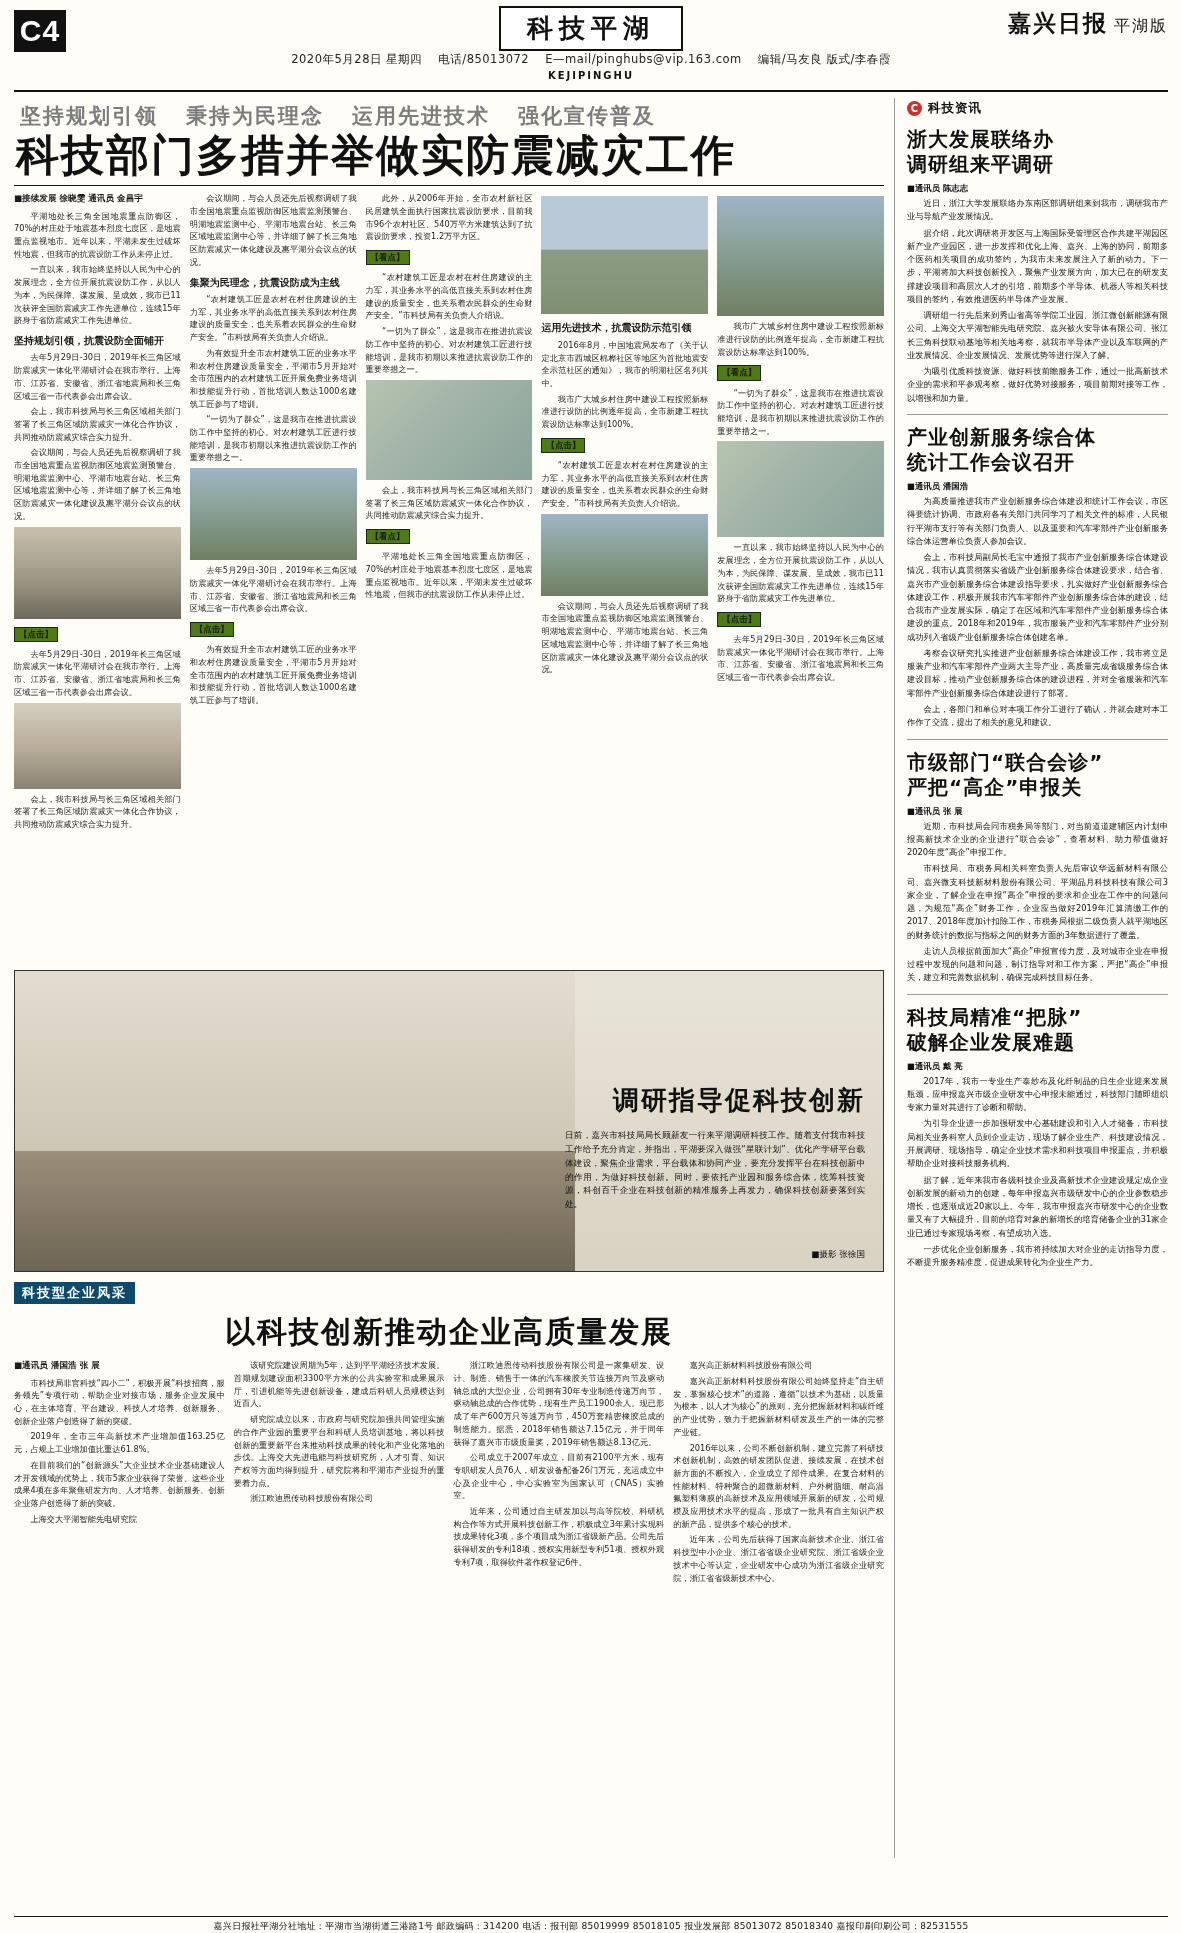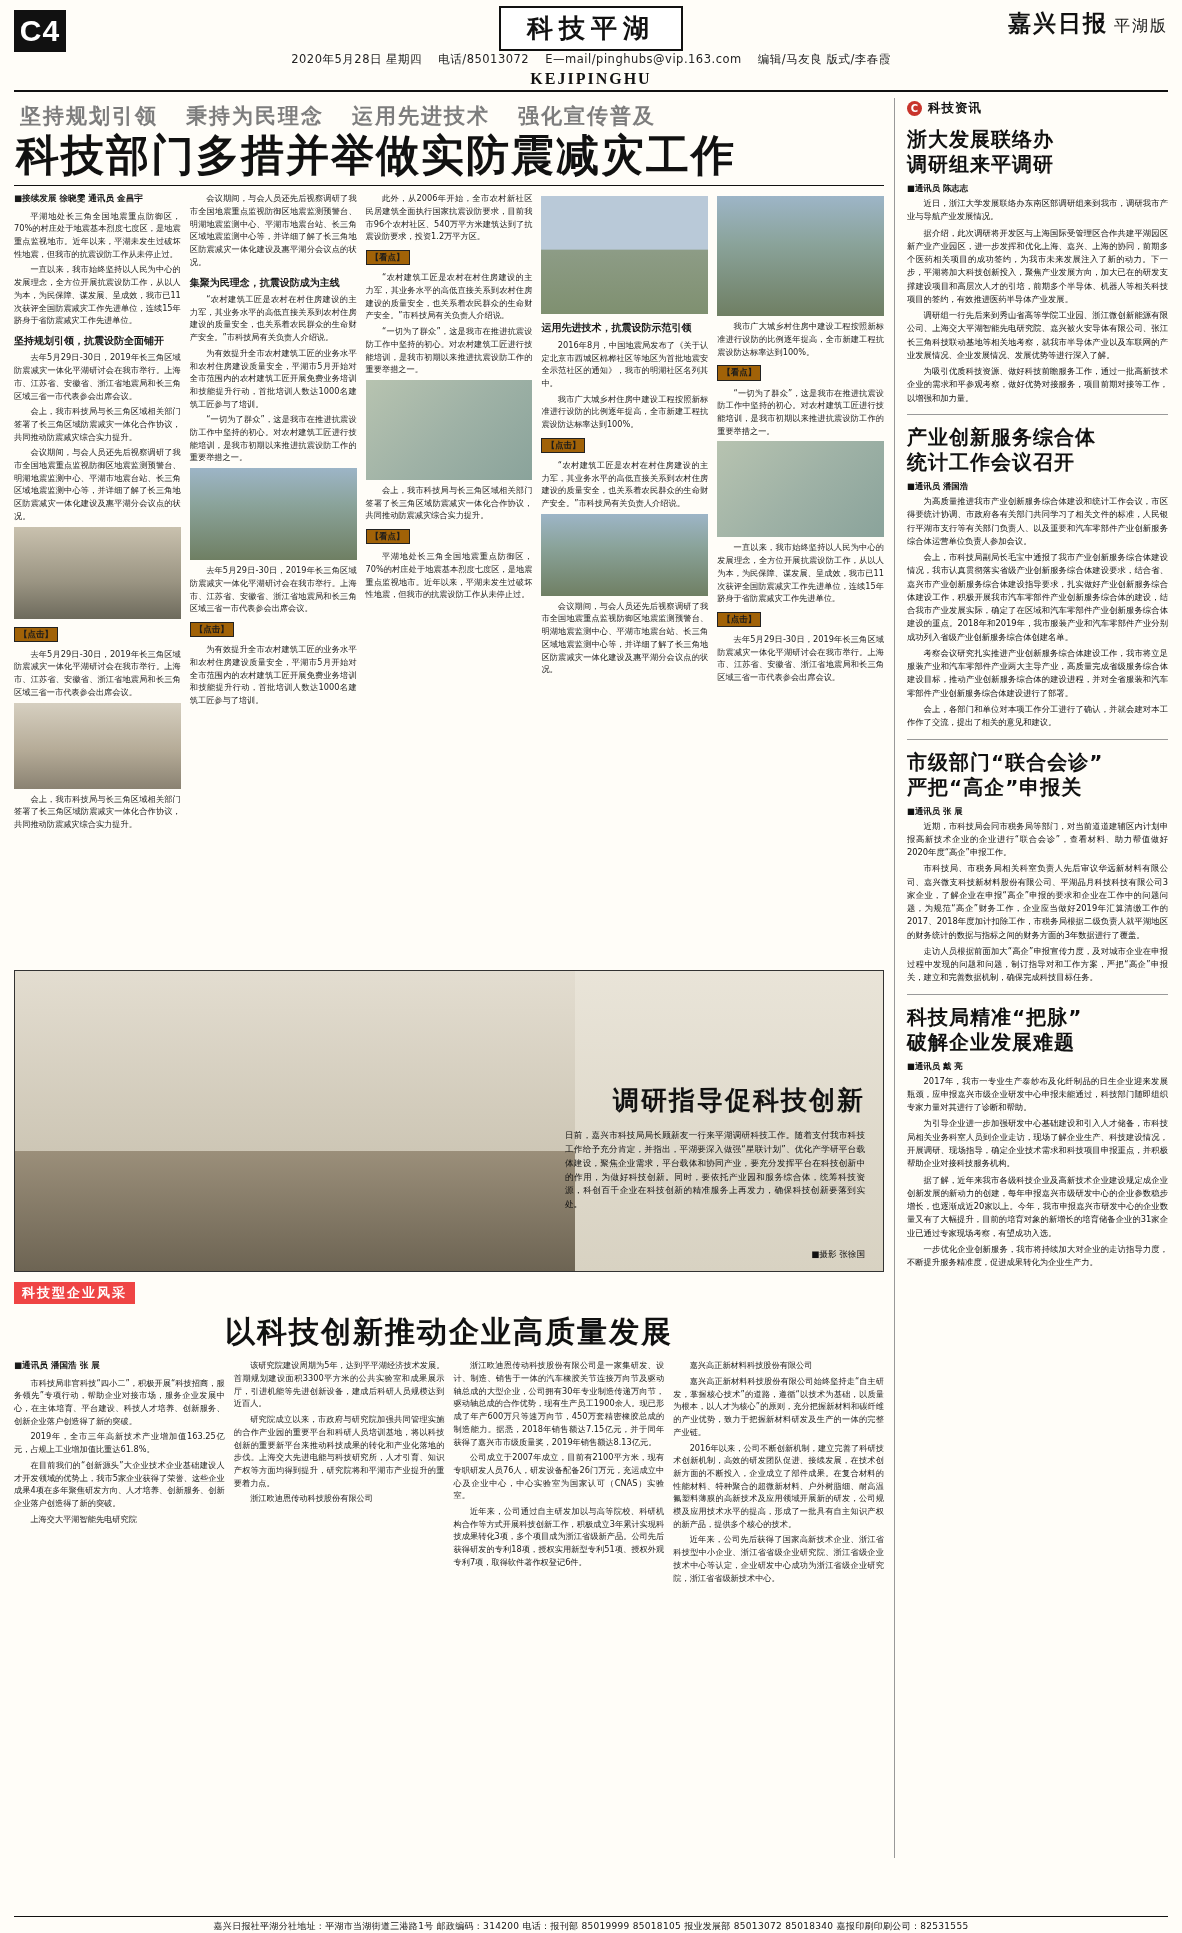--- a/index.html
+++ b/index.html
@@ -27,21 +27,21 @@
     border:2px solid #111;padding:3px 26px;font-size:26px;font-weight:bold;
     letter-spacing:6px;background:#fff;
   }
   .mast-meta{
     position:absolute;left:50%;transform:translateX(-50%);top:46px;
     font-size:11.5px;color:#222;white-space:nowrap;letter-spacing:.5px;
   }
   .mast-meta span{margin:0 6px;}
   .mast-pinyin{
     position:absolute;left:50%;transform:translateX(-50%);top:64px;
-    font-size:16px;font-weight:bold;letter-spacing:2px;font-family:Liberation Serif, serif;
+    font-size:10px;font-weight:bold;letter-spacing:2px;
   }
   .mast-right{
     position:absolute;right:0;top:2px;text-align:left;
   }
   .mast-right .paper{
     font-size:23px;font-weight:bold;font-family:"DejaVu Serif","Liberation Serif",serif;
     letter-spacing:2px;color:#111;
   }
   .mast-right .paper .sub{font-size:16px;font-weight:normal;margin-left:6px;}
 
@@ -63,21 +63,21 @@
   .hr-thin{border:0;border-top:1px solid #111;margin:4px 0 6px 0;}
 
   
   .cols{display:flex;gap:9px;}
   .col{width:1fr;font-size:8.2px;line-height:1.55;text-align:justify;color:#1b1b1b;}
   .col p{margin:0 0 3px 0;text-indent:2em;}
   .byline{font-size:8.6px;margin:0 0 4px 0;font-weight:bold;}
   .sub-h{font-weight:bold;font-size:10px;margin:6px 0 3px 0;text-indent:0;}
   .tag{
     display:inline-block;border:1px solid #222;padding:0px 4px;font-size:8.5px;
-    font-weight:bold;margin:4px 0 3px 0;background:#a16207;
+    font-weight:bold;margin:4px 0 3px 0;background:#4d7c0f;
   }
   .tagline{margin:3px 0;}
 
   
   .photo{position:relative;overflow:hidden;background:#cfd6cf;}
 
   
   .feature{
     margin-top:8px;border:1px solid #333;position:relative;height:300px;overflow:hidden;
     background:linear-gradient(180deg,#e9e4d8 0%,#d8d2c2 100%);
@@ -87,21 +87,21 @@
     letter-spacing:2px;
   }
   .feature-text{
     position:absolute;right:18px;top:158px;width:300px;font-size:8.6px;line-height:1.6;
     text-align:justify;color:#111;
   }
   .feature-credit{position:absolute;right:18px;bottom:10px;font-size:8.6px;}
 
   
   .sec-label{
-    display:inline-block;background:#ef4444;color:#fff;font-size:13px;font-weight:bold;
+    display:inline-block;background:#0c4a6e;color:#fff;font-size:13px;font-weight:bold;
     padding:2px 8px;letter-spacing:2px;margin-top:10px;
   }
   .bot-headline{
     font-size:30px;font-weight:bold;text-align:center;letter-spacing:2px;margin:8px 0 6px 0;
   }
 
   
   .rail-head{
     display:flex;align-items:center;gap:6px;margin:2px 0 6px 0;
   }

